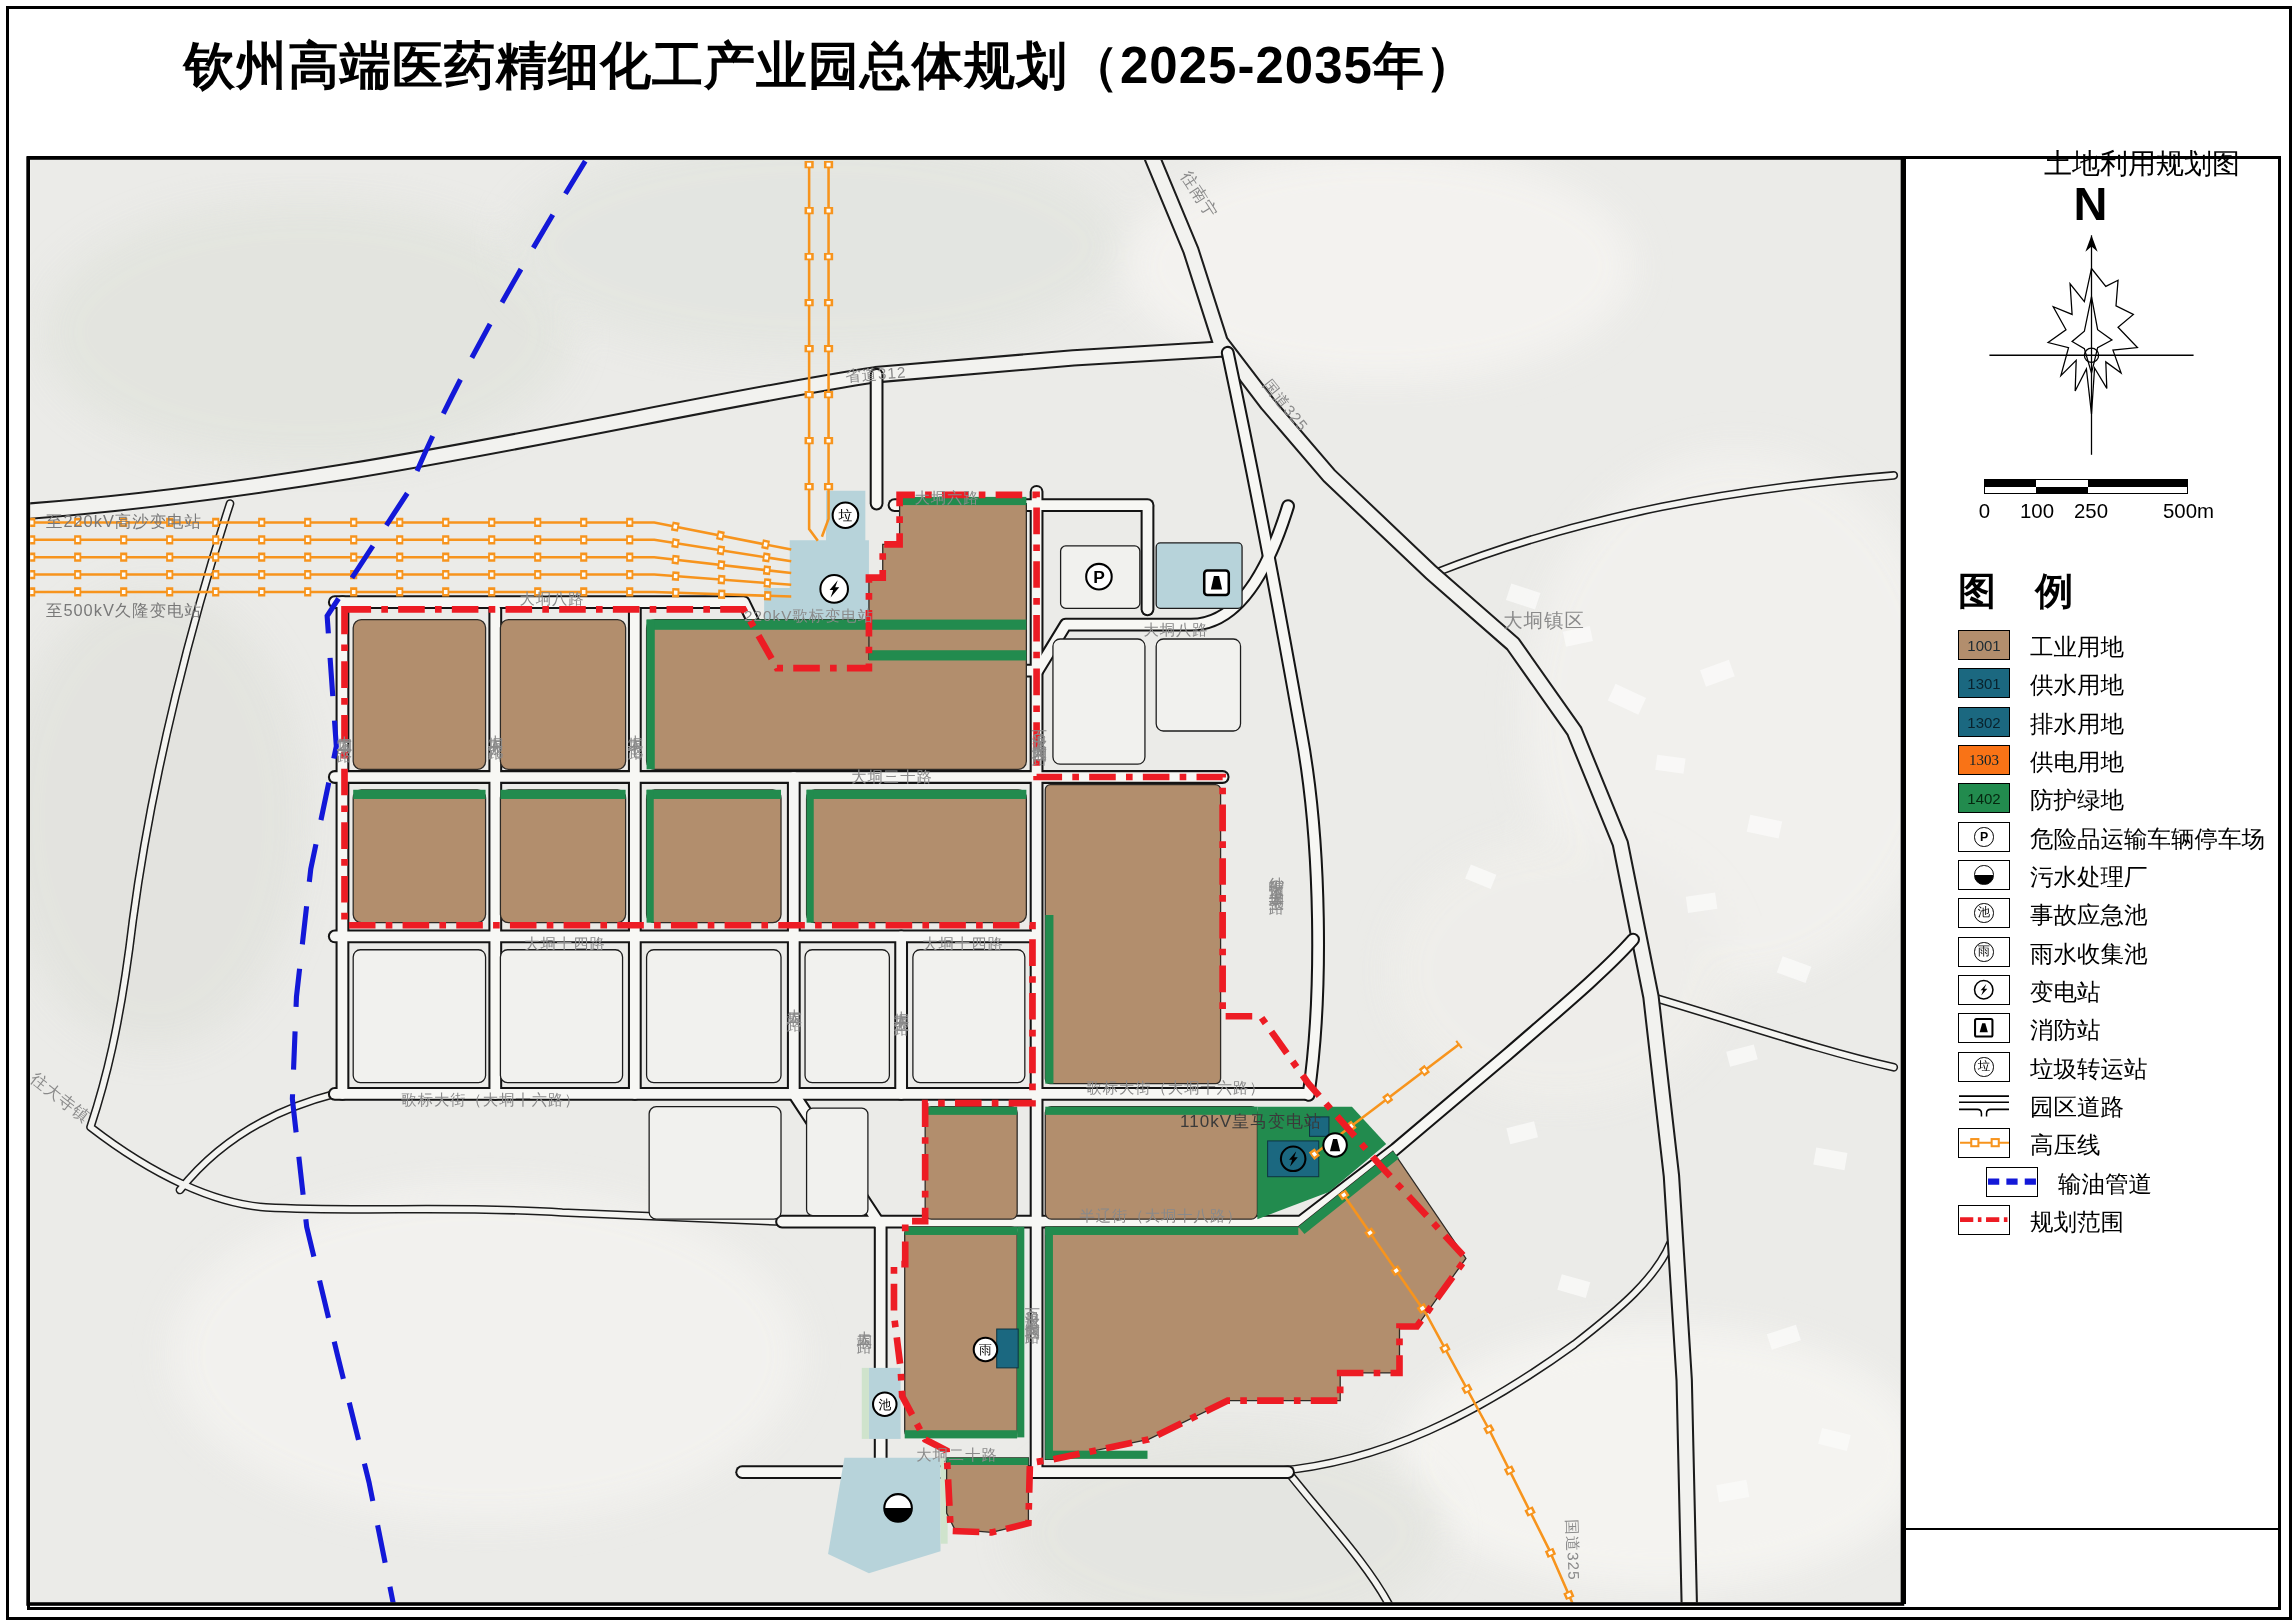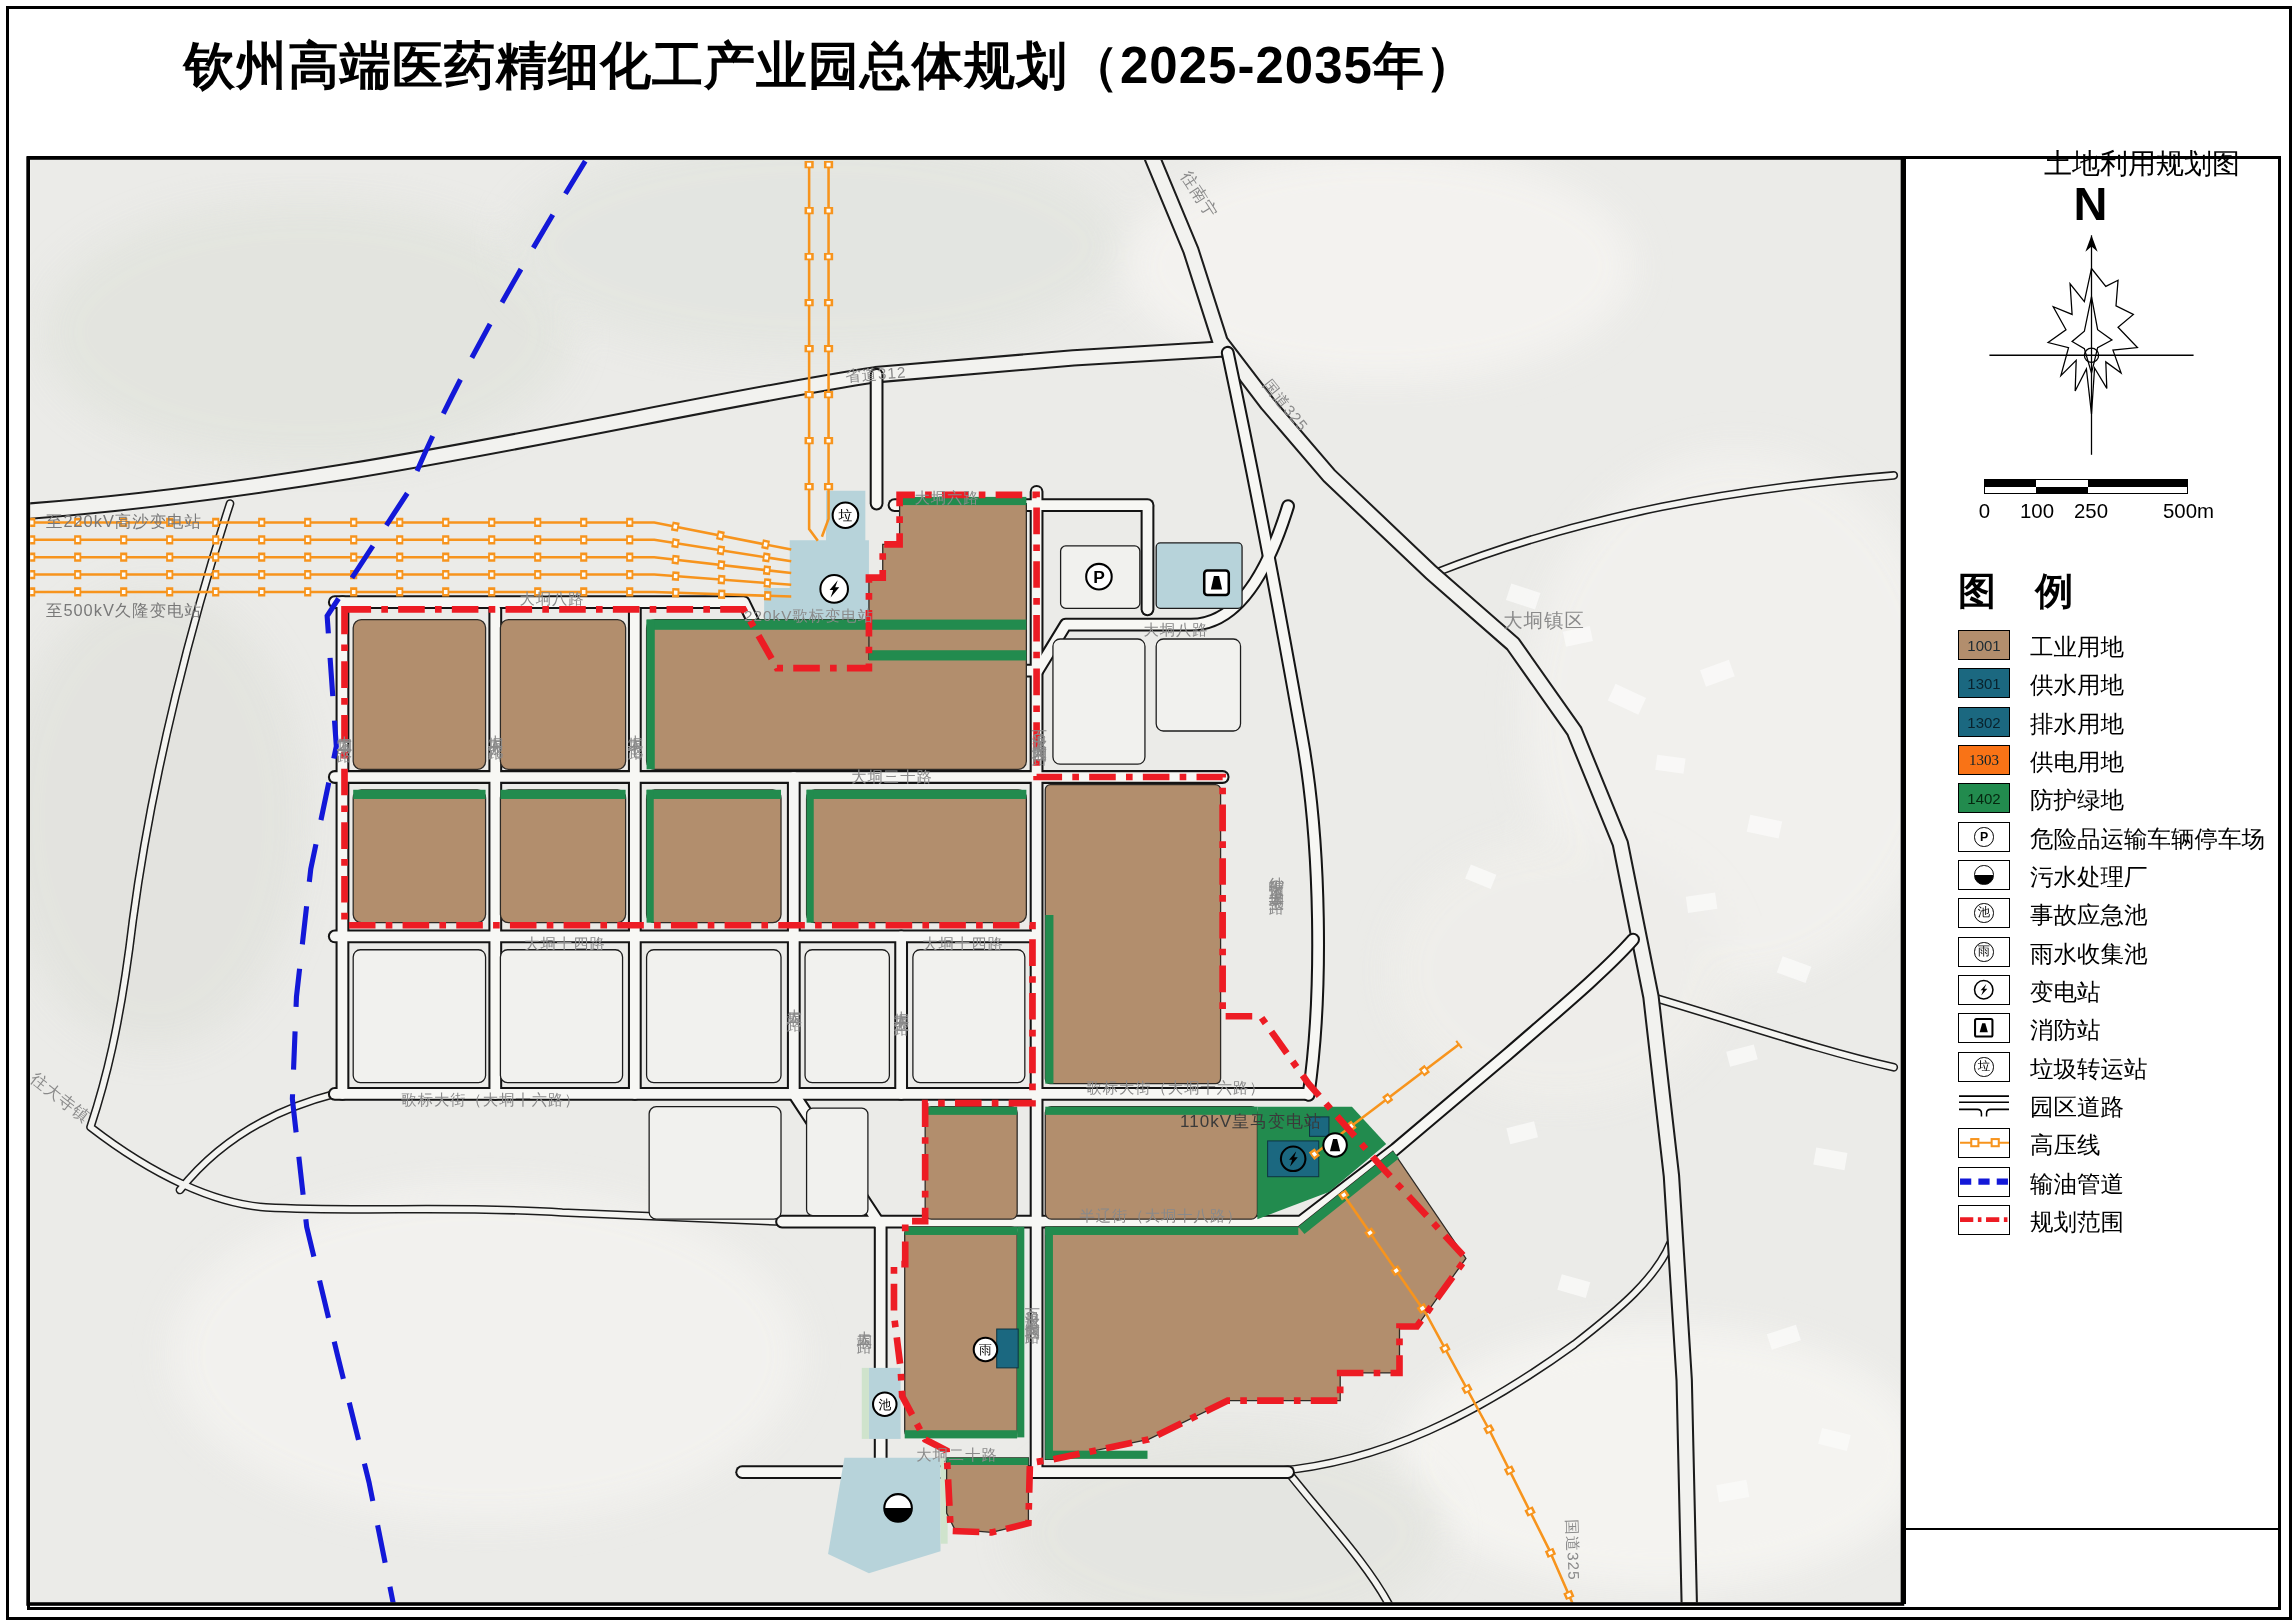--- a/index.html
+++ b/index.html
@@ -472,21 +472,21 @@
   <div class="lg-row" style="top:1128px;">
     <div class="lg-cell" style="border-color:#000;">
       <svg width="49" height="15.3" viewBox="0 0 96 30">
         <line x1="0" y1="15" x2="96" y2="15" stroke="#f7941d" stroke-width="4"></line>
         <rect x="22" y="8" width="14" height="14" fill="#fff" stroke="#f7941d" stroke-width="4"></rect>
         <rect x="62" y="8" width="14" height="14" fill="#fff" stroke="#f7941d" stroke-width="4"></rect>
       </svg>
     </div>
     <div class="lg-label">高压线</div>
   </div>
-  <div class="lg-row" style="top:1167px;">
+  <div class="lg-row" style="top:1167px;margin-left:28px;">
     <div class="lg-cell">
       <svg width="49" height="15.3" viewBox="0 0 96 30">
         <line x1="0" y1="15" x2="96" y2="15" stroke="#1318d8" stroke-width="12" stroke-dasharray="22 14"></line>
       </svg>
     </div>
     <div class="lg-label">输油管道</div>
   </div>
   <div class="lg-row" style="top:1205px;">
     <div class="lg-cell">
       <svg width="49" height="15.3" viewBox="0 0 96 30">

